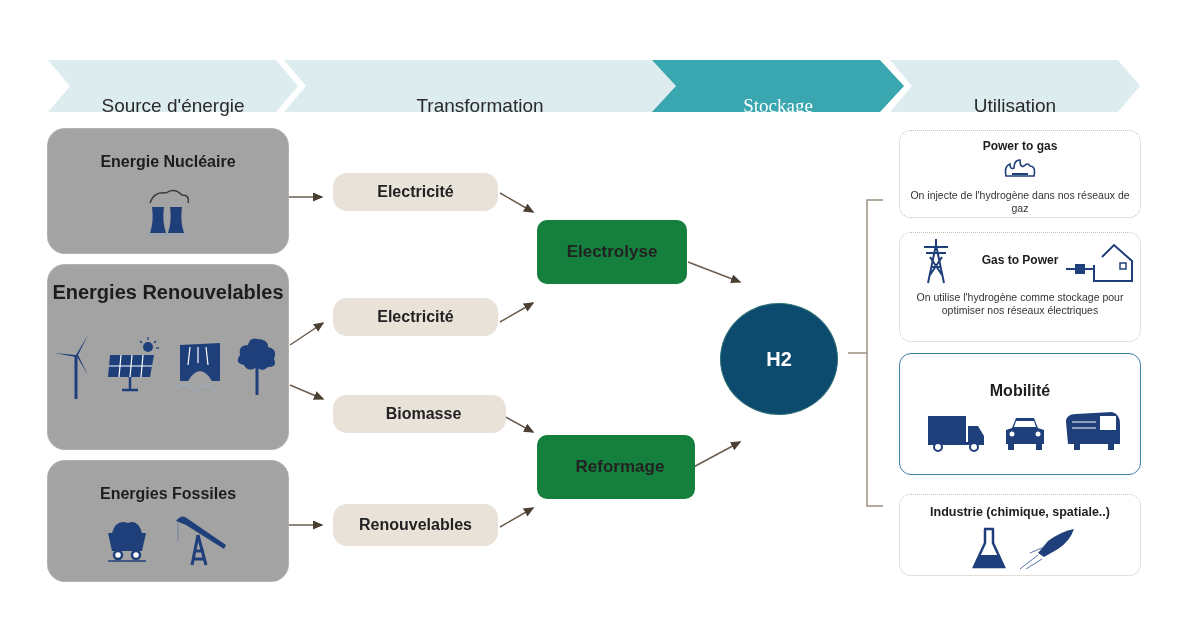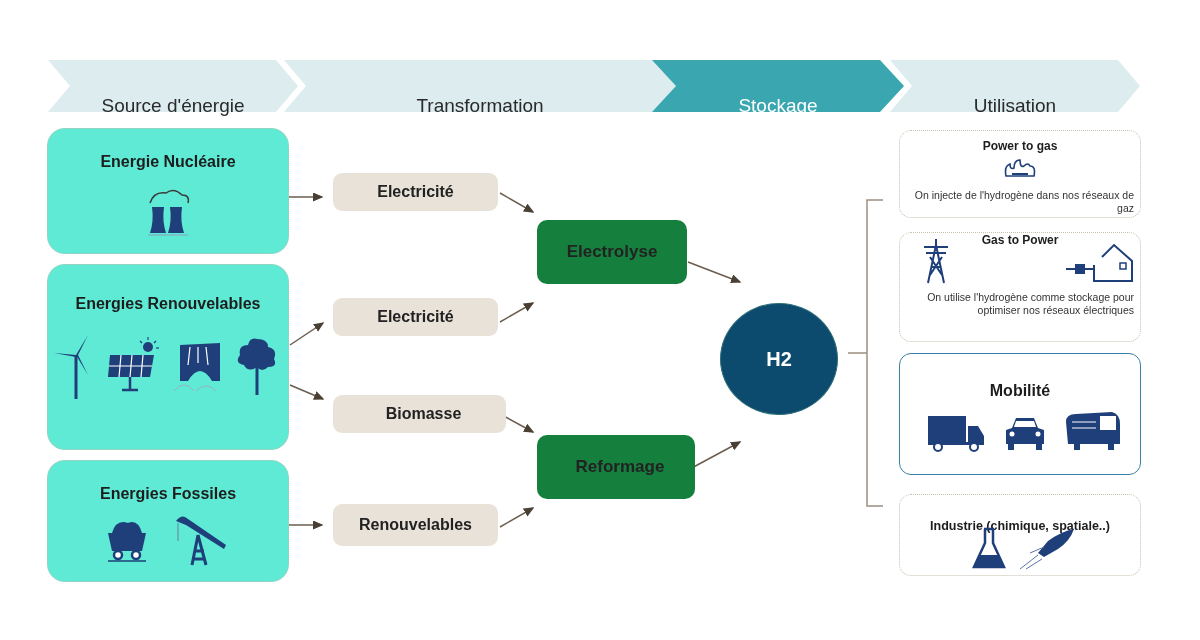--- a/index.html
+++ b/index.html
@@ -11,61 +11,61 @@
   .chev {
     position: absolute; top: 60px; height: 52px;
     display: flex; align-items: center; justify-content: center;
     font-size: 19px; color: #2a2a2a;
   }
   .chev-text { position: relative; z-index: 2; margin-top: 40px; }
   .chev svg { position: absolute; left: 0; top: 0; z-index: 1; }
   .chev.active { color: #ffffff; }
 
   .box {
-    position: absolute; border: 1.5px dotted #c9bfae; border-radius: 18px; background: #5eead4;
+    position: absolute; border: 1.5px dotted #c9bfae; border-radius: 18px; background: #a3a3a3;
     box-sizing: border-box;
   }
   .box-title { position: absolute; left: 0; right: 0; text-align: center; font-weight: bold; font-size: 16px; color: #1d1d1d; }
   .pill {
-    position: absolute; background: #e8e2d9; border-radius: 9px; display: flex; align-items: center;
+    position: absolute; background: #e8e2d9; border-radius: 14px; display: flex; align-items: center;
     justify-content: center; font-weight: bold; font-size: 16px; color: #222;
   }
   .proc {
     position: absolute; background: #15803d; border-radius: 10px; display: flex; align-items: center;
     justify-content: center; font-weight: bold; font-size: 17px; color: #222;
   }
   .h2 {
     position: absolute; left: 720px; top: 303px; width: 118px; height: 112px; border-radius: 50%;
     background: #0c4a6e; border: 1px solid #2f6f76; display: flex; align-items: center; justify-content: center;
     color: #fff; font-weight: bold; font-size: 20px; box-sizing: border-box;
   }
   .ubox {
     position: absolute; left: 899px; width: 242px; border: 1.5px dotted #c9bfae; border-radius: 12px; box-sizing: border-box;
   }
   .ubox .t { position: absolute; left: 0; right: 0; text-align: center; font-weight: bold; color: #1d1d1d; }
-  .ubox .d { position: absolute; left: 6px; right: 6px; text-align: right; font-size: 10.5px; color: #333; line-height: 13px; }
+  .ubox .d { position: absolute; left: 6px; right: 6px; text-align: center; font-size: 10.5px; color: #333; line-height: 13px; }
   .icon { position: absolute; }
   svg.lines { position: absolute; left: 0; top: 0; }
 </style>
 </head>
 <body>
 
 <div class="chev" style="left:48px;width:250px;">
   <svg width="250" height="52">
       <polygon points="0,0 228,0 250,26 228,52 0,52 22,26" fill="#dcecef"></polygon>
     </svg>
   <span class="chev-text">Source d'énergie</span>
 </div>
 <div class="chev" style="left:284px;width:392px;">
   <svg width="392" height="52">
       <polygon points="0,0 370,0 392,26 370,52 0,52 22,26" fill="#dcecef"></polygon>
     </svg>
   <span class="chev-text">Transformation</span>
 </div>
-<div class="chev active" style="left:652px;width:252px;">
+<div class="chev active" style="left:652px;width:252px;font-family:Liberation Serif, serif;">
   <svg width="252" height="52">
       <polygon points="0,0 228,0 252,26 228,52 0,52 24,26" fill="#3aa7b0"></polygon>
     </svg>
   <span class="chev-text">Stockage</span>
 </div>
 <div class="chev" style="left:890px;width:250px;">
   <svg width="250" height="52">
       <polygon points="0,0 228,0 250,26 228,52 0,52 22,26" fill="#dcecef"></polygon>
     </svg>
   <span class="chev-text">Utilisation</span>
@@ -96,21 +96,21 @@
   <div class="box-title" style="top:24px;">Energie Nucléaire</div>
   <svg class="icon" width="56" height="56" viewBox="0 0 56 56" style="left:92px;top:56px;">
     <path d="M10,18 Q14,6 26,8 Q34,2 42,10 Q50,10 48,18" fill="none" stroke="#3a3a3a" stroke-width="1.5"></path>
     <path d="M10,48 Q14,36 12,22 L24,22 Q22,36 26,48 Z" fill="#1f3f7a"></path>
     <path d="M28,48 Q32,36 30,22 L42,22 Q40,36 44,48 Z" fill="#1f3f7a"></path>
     <line x1="8" y1="50" x2="48" y2="50" stroke="#8aa0c0" stroke-width="1"></line>
   </svg>
 </div>
 
 <div class="box" style="left:47px;top:264px;width:242px;height:186px;">
-  <div class="box-title" style="top:30px;font-size:16px;">Energies Renouvelables</div>
+  <div class="box-title" style="top:16px;font-size:20px;">Energies Renouvelables</div>
   <svg class="icon" width="40" height="70" viewBox="0 0 40 70" style="left:6px;top:68px;">
     <line x1="22" y1="22" x2="22" y2="66" stroke="#1f3f7a" stroke-width="3"></line>
     <path d="M22,22 L34,2 L24,22 Z" fill="#1f3f7a"></path>
     <path d="M22,22 L0,20 L22,24 Z" fill="#1f3f7a"></path>
     <path d="M22,22 L34,42 L24,22 Z" fill="#1f3f7a"></path>
   </svg>
   <svg class="icon" width="56" height="60" viewBox="0 0 56 60" style="left:58px;top:72px;">
     <circle cx="42" cy="10" r="5" fill="#1f3f7a"></circle>
     <g stroke="#1f3f7a" stroke-width="1.2">
         <line x1="42" y1="0" x2="42" y2="3"></line>
@@ -175,21 +175,21 @@
     <path d="M6,18 Q4,8 10,6 Q10,12 14,10 Q14,2 20,2 Q20,10 24,8 Q28,4 30,8 Q36,8 34,18 Z" fill="none" stroke="#1f3f7a" stroke-width="1.6"></path>
     <path d="M12,16 L28,16" stroke="#1f3f7a" stroke-width="2"></path>
   </svg>
   <div class="d" style="top:58px;">On injecte de l'hydrogène  dans nos réseaux de gaz</div>
 </div>
 
 <div class="ubox" style="top:232px;height:110px;">
   <svg class="icon" width="32" height="50" viewBox="0 0 32 50" style="left:20px;top:4px;">
     <path d="M16,2 L16,8 M4,10 L28,10 M6,16 L26,16 M16,8 L8,46 M16,8 L24,46 M11,30 L21,30 M10,38 L22,20 M22,38 L10,20" stroke="#1f3f7a" stroke-width="2" fill="none"></path>
   </svg>
-  <div class="t" style="top:0;font-size:12px;">Gas to Power</div>
+  <div class="t" style="top:20px;font-size:12px;">Gas to Power</div>
   <svg class="icon" width="70" height="44" viewBox="0 0 70 44" style="left:166px;top:8px;">
     <path d="M28,24 L28,40 L66,40 L66,20 L48,4 L36,16" stroke="#1f3f7a" stroke-width="2" fill="none"></path>
     <rect x="54" y="22" width="6" height="6" fill="none" stroke="#1f3f7a" stroke-width="1.5"></rect>
     <path d="M0,28 L10,28 M10,24 L18,24 L18,32 L10,32 Z M18,28 L28,28" stroke="#1f3f7a" stroke-width="2" fill="#1f3f7a"></path>
   </svg>
   <div class="d" style="top:58px;">On utilise l'hydrogène  comme stockage pour optimiser nos réseaux électriques</div>
 </div>
 
 <div class="ubox" style="top:353px;height:122px;border:1.5px solid #3a7fa8;">
   <div class="t" style="top:20px;font-size:16px;margin-top:8px;">Mobilité</div>
@@ -214,21 +214,21 @@
     <g stroke="#fff" stroke-width="1">
         <line x1="8" y1="12" x2="32" y2="12"></line>
         <line x1="8" y1="18" x2="32" y2="18"></line>
       </g>
     <rect x="10" y="34" width="6" height="6" fill="#1f3f7a"></rect>
       <rect x="44" y="34" width="6" height="6" fill="#1f3f7a"></rect>
   </svg>
 </div>
 
 <div class="ubox" style="top:494px;height:82px;">
-  <div class="t" style="top:24px;font-size:12.5px;">Industrie (chimique, spatiale..)</div>
+  <div class="t" style="top:10px;font-size:12.5px;">Industrie (chimique, spatiale..)</div>
   <svg class="icon" width="34" height="44" viewBox="0 0 34 44" style="left:72px;top:32px;">
     <path d="M12,2 L22,2 M13,2 L13,16 L2,40 L32,40 L21,16 L21,2" stroke="#1f3f7a" stroke-width="2.5" fill="none"></path>
     <path d="M7,28 L27,28 L32,40 L2,40 Z" fill="#1f3f7a"></path>
   </svg>
   <svg class="icon" width="60" height="44" viewBox="0 0 60 44" style="left:118px;top:32px;">
     <path d="M56,2 Q44,4 30,14 L20,26 L26,30 L40,22 Q52,14 56,2 Z" fill="#1f3f7a"></path>
     <g stroke="#5a78a8" stroke-width="1">
         <line x1="20" y1="28" x2="2" y2="42"></line>
         <line x1="24" y1="32" x2="8" y2="42"></line>
         <line x1="26" y1="20" x2="12" y2="26"></line>

